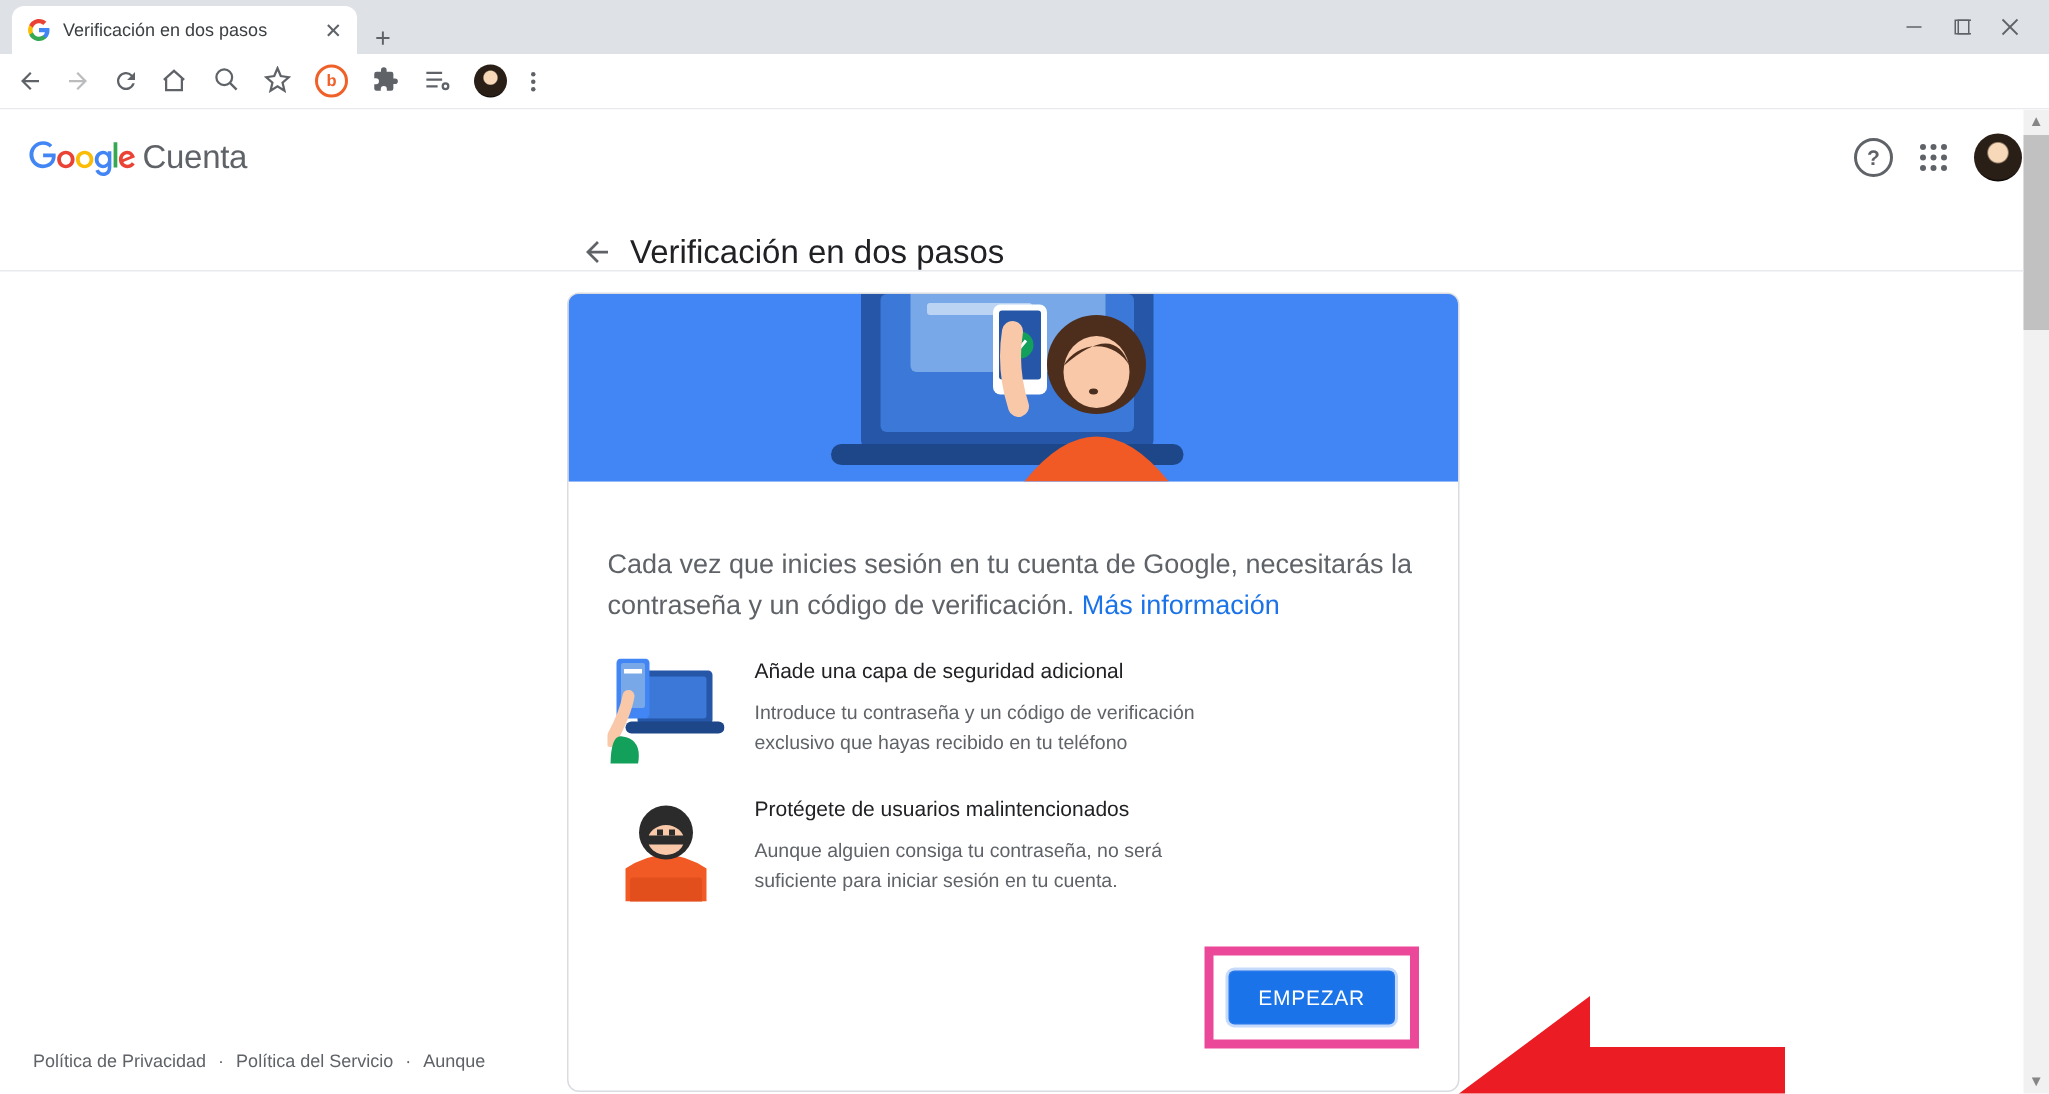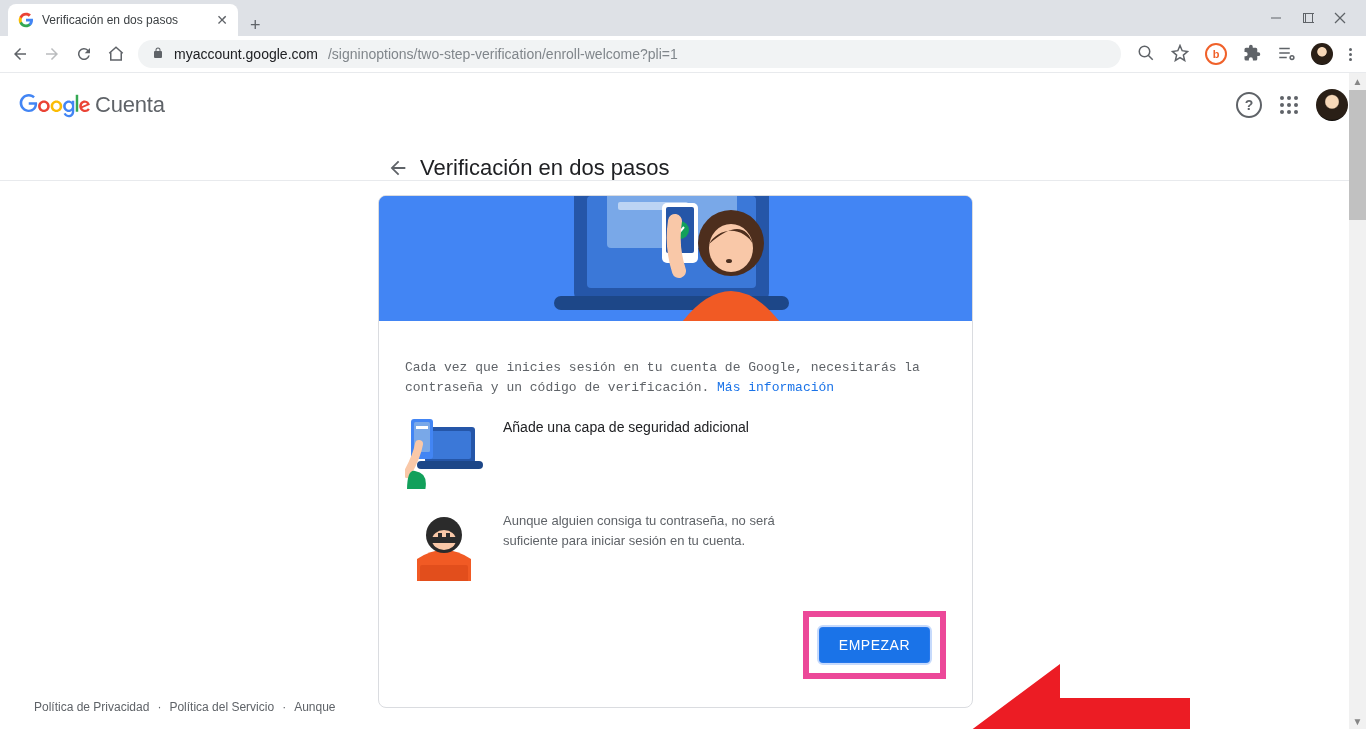--- a/index.html
+++ b/index.html
@@ -40,31 +40,31 @@
   
   .center-wrap { width:595px; margin-left:378px; position:relative;}
   .card-title-row { display:flex; align-items:center; padding:18px 8px 14px 8px;}
   .back-arrow { color:#5f6368; width:24px; height:24px; display:flex; align-items:center; justify-content:center; cursor:pointer; margin-right:10px;}
   .card-title { font-size:22px; color:#202124; font-weight:400;}
   .card { border:1px solid #dadce0; border-radius:8px; overflow:hidden; background:#fff;}
   .hero { height:125px; background:#4285f4; position:relative; overflow:hidden;}
   
   .card-body { padding:24px 26px 28px 26px;}
   .h1 { font-size:20px; color:#202124; margin:0 0 16px 0; font-weight:400;}
-  .lead { font-size:13px; color:#5f6368; line-height:1.5; margin-bottom:20px;font-family:Liberation Mono, monospace;}
+  .lead { font-size:18px; color:#5f6368; line-height:1.5; margin-bottom:20px;}
   .lead a { color:#1a73e8; text-decoration:none; cursor:pointer;}
   .benefit { display:flex; gap:20px; margin:22px 0;}
   .benefit .illus { width:78px; height:70px; flex-shrink:0; position:relative;}
   .benefit .txt .bh { font-size:14px; color:#202124; margin:0 0 10px 0;}
   .benefit .txt .bp { font-size:13px; color:#5f6368; margin:0; line-height:1.5; max-width:300px;}
   .cta-row { display:flex; justify-content:flex-end; margin-top:30px; position:relative;}
   .highlight-box { border:6px solid #ec4899; padding:10px; display:inline-block;}
   .cta-btn { background:#1a73e8; color:#fff; font-weight:500; font-size:14px; letter-spacing:0.5px; border:none; padding:10px 20px; border-radius:4px; cursor:pointer; outline:3px solid rgba(66,133,244,0.3); outline-offset:-1px;}
   .big-arrow { position:absolute; left:970px; top:583px; width:220px; height:150px; pointer-events:none;}
-  .footer { position:absolute; bottom:16px; left:34px; font-size:12px; color:#5f6368; display:flex; gap:8px; align-items:center;}
+  .footer { position:absolute; bottom:16px; left:22px; font-size:12px; color:#5f6368; display:flex; gap:8px; align-items:center;}
   .footer a { color:#5f6368; text-decoration:none; cursor:pointer;}
   .footer .sep { color:#5f6368;}
   .orange-circle { width:18px; height:18px; border:2px solid #f0612a; border-radius:50%; display:flex; align-items:center; justify-content:center; color:#f0612a; font-size:11px; font-weight:bold;}
   .hero svg { position:absolute; inset:0; }
   .puzzle-icon { width:18px; height:18px; color:#5f6368;}
 </style>
 </head>
 <body>
 
 <div class="chrome-top">
@@ -116,27 +116,20 @@
   <div class="nav-btn">
       <svg width="18" height="18" viewBox="0 0 24 24">
         <path fill="#5f6368" d="M17.65 6.35A8 8 0 1 0 19.73 14h-2.08A6 6 0 1 1 16.24 7.76L13 11h7V4l-2.35 2.35z"></path>
       </svg>
     </div>
   <div class="nav-btn">
       <svg width="18" height="18" viewBox="0 0 24 24">
         <path fill="none" stroke="#5f6368" stroke-width="2" d="M3 11l9-8 9 8M5 10v10h14V10"></path>
       </svg>
     </div>
-  <div class="omnibox">
-    <span class="lock"><svg width="12" height="14" viewBox="0 0 24 24">
-          <path fill="#5f6368" d="M18 8h-1V6a5 5 0 0 0-10 0v2H6a2 2 0 0 0-2 2v10a2 2 0 0 0 2 2h12a2 2 0 0 0 2-2V10a2 2 0 0 0-2-2zM9 6a3 3 0 0 1 6 0v2H9V6z"></path>
-        </svg></span>
-    <span>myaccount.google.com</span>
-      <span class="url-dim">/signinoptions/two-step-verification/enroll-welcome?pli=1</span>
-  </div>
   <div class="tb-icons">
     <span><svg width="18" height="18" viewBox="0 0 24 24">
           <circle cx="10" cy="10" r="7" fill="none" stroke="#5f6368" stroke-width="2"></circle>
           <line x1="15" y1="15" x2="21" y2="21" stroke="#5f6368" stroke-width="2"></line>
         </svg></span>
     <span><svg width="18" height="18" viewBox="0 0 24 24">
           <path fill="none" stroke="#5f6368" stroke-width="2" d="M12 2l2.9 6.9L22 10l-5.5 4.8L18.2 22 12 18.1 5.8 22l1.7-7.2L2 10l7.1-1.1z"></path>
         </svg></span>
     <span class="orange-circle">b</span>
     <span><svg class="puzzle-icon" viewBox="0 0 24 24">
@@ -236,36 +229,38 @@
               <rect x="12" y="42" width="66" height="8" rx="4" fill="#1d4788"></rect>
               <rect x="6" y="0" width="22" height="40" rx="3" fill="#4285f4"></rect>
               <rect x="9" y="3" width="16" height="30" rx="1.5" fill="#79a8e8"></rect>
               <rect x="11" y="7" width="12" height="3" fill="#fff"></rect>
               <path d="M2 55 q10 -18 12 -30" stroke="#f9c8a8" stroke-width="8" stroke-linecap="round" fill="none"></path>
               <path d="M2 72 q0 -22 8 -20 q14 2 10 20z" fill="#12a05b"></path>
             </svg>
           </div>
           <div class="txt">
             <p class="bh">Añade una capa de seguridad adicional</p>
+            <p class="bp">Introduce tu contraseña y un código de verificación exclusivo que hayas recibido en tu teléfono</p>
           </div>
         </div>
 
         <div class="benefit">
           <div class="illus">
             <svg viewBox="0 0 78 70" width="78" height="70">
               <path d="M12 70 l0 -22 q27 -18 54 0 l0 22 z" fill="#f15a24"></path>
               <rect x="15" y="54" width="48" height="18" rx="2" fill="#e24e1c"></rect>
               <circle cx="39" cy="24" r="18" fill="#2b2b2b"></circle>
               <ellipse cx="39" cy="29" rx="12" ry="10" fill="#f9c8a8"></ellipse>
               <rect x="27" y="26" width="24" height="6" fill="#2b2b2b"></rect>
               <rect x="33" y="22" width="4" height="4" fill="#2b2b2b"></rect>
               <rect x="41" y="22" width="4" height="4" fill="#2b2b2b"></rect>
             </svg>
           </div>
           <div class="txt">
+            <p class="bh">Protégete de usuarios malintencionados</p>
             <p class="bp">Aunque alguien consiga tu contraseña, no será suficiente para iniciar sesión en tu cuenta.</p>
           </div>
         </div>
 
         <div class="cta-row">
           <div class="highlight-box">
             <button class="cta-btn">EMPEZAR</button>
           </div>
         </div>
       </div>

